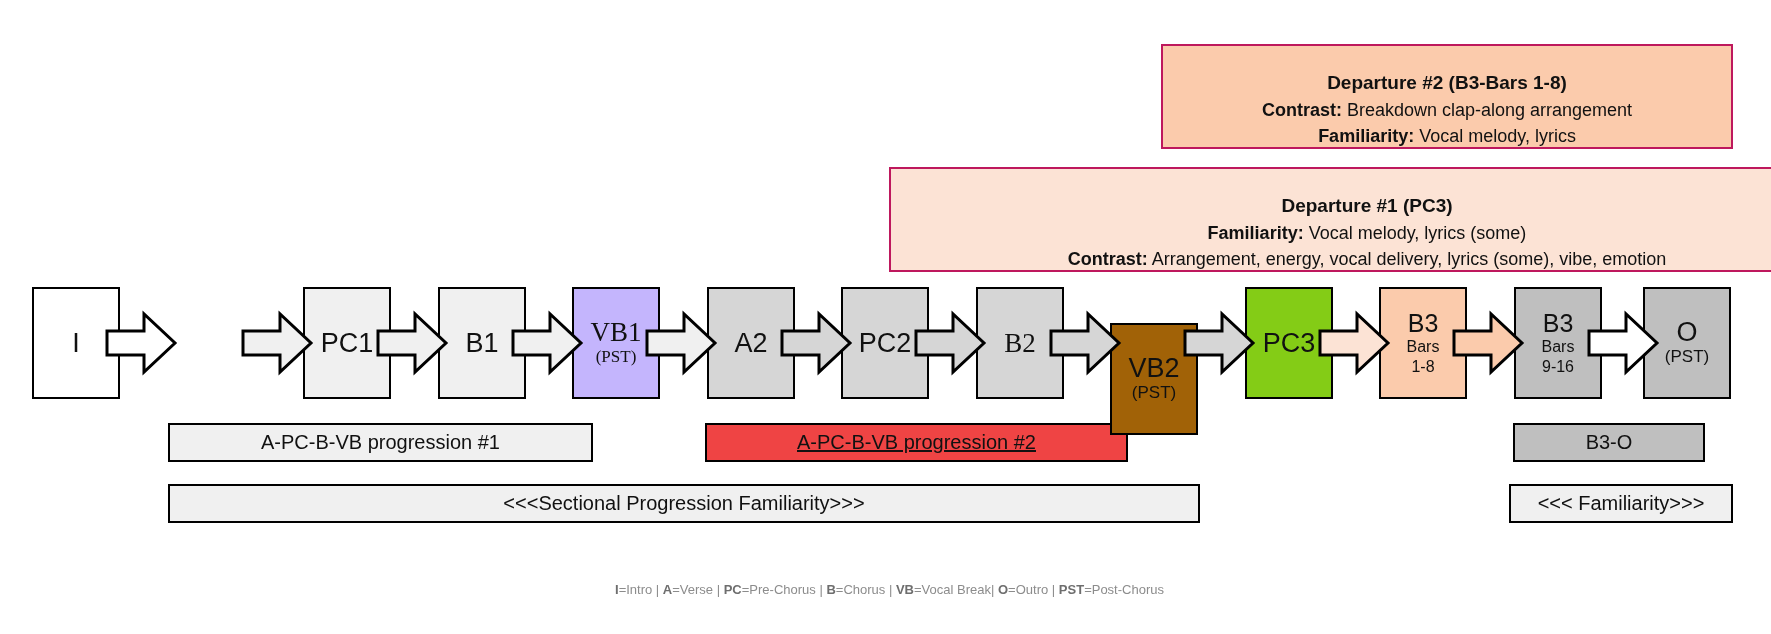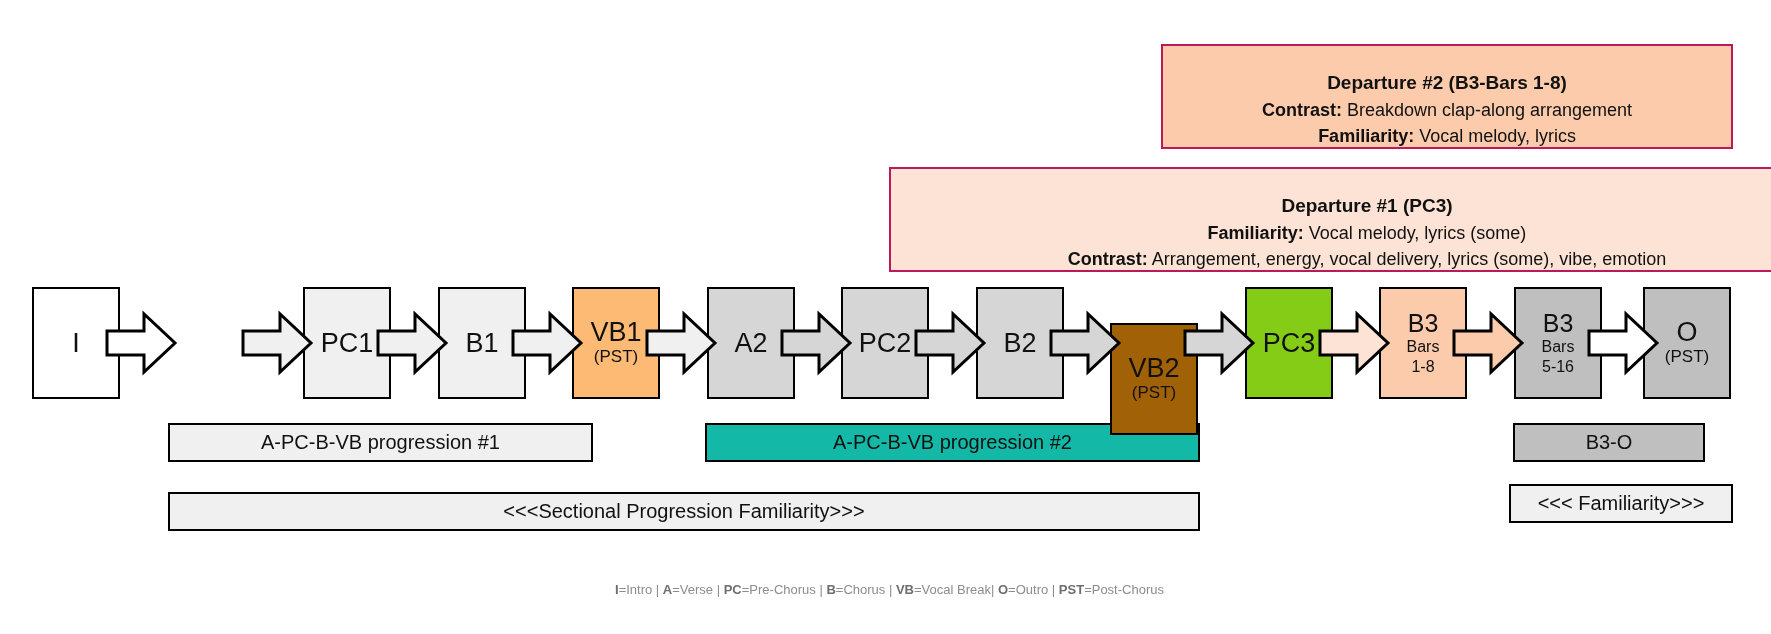--- a/index.html
+++ b/index.html
@@ -153,21 +153,21 @@
 
   <div class="sec" style="left:438px;width:88px;background:#f0f0f0;">
     <span class="s-main">B1</span>
   </div>
   <div class="arrow" style="left:510px;">
     <svg viewBox="0 0 74 68" preserveAspectRatio="none">
         <polygon points="3,22 40,22 40,5 71,34 40,63 40,46 3,46" fill="#f0f0f0" stroke="#000000" stroke-width="3" stroke-linejoin="miter"></polygon>
       </svg>
   </div>
 
-  <div class="sec" style="left:572px;width:88px;background:#fdba74;">
+  <div class="sec" style="left:572px;width:88px;background:#c4b5fd;font-family:Liberation Serif, serif;">
     <span class="s-main">VB1</span>
     <span class="s-sub">(PST)</span>
   </div>
   <div class="arrow" style="left:644px;">
     <svg viewBox="0 0 74 68" preserveAspectRatio="none">
         <polygon points="3,22 40,22 40,5 71,34 40,63 40,46 3,46" fill="#f0f0f0" stroke="#000000" stroke-width="3" stroke-linejoin="miter"></polygon>
       </svg>
   </div>
 
   <div class="sec" style="left:707px;width:88px;background:#d6d6d6;">
@@ -181,21 +181,21 @@
 
   <div class="sec" style="left:841px;width:88px;background:#d6d6d6;">
     <span class="s-main">PC2</span>
   </div>
   <div class="arrow" style="left:913px;">
     <svg viewBox="0 0 74 68" preserveAspectRatio="none">
         <polygon points="3,22 40,22 40,5 71,34 40,63 40,46 3,46" fill="#d6d6d6" stroke="#000000" stroke-width="3" stroke-linejoin="miter"></polygon>
       </svg>
   </div>
 
-  <div class="sec" style="left:976px;width:88px;background:#d6d6d6;">
+  <div class="sec" style="left:976px;width:88px;background:#d6d6d6;font-family:Liberation Serif, serif;">
     <span class="s-main">B2</span>
   </div>
   <div class="arrow" style="left:1048px;">
     <svg viewBox="0 0 74 68" preserveAspectRatio="none">
         <polygon points="3,22 40,22 40,5 71,34 40,63 40,46 3,46" fill="#d6d6d6" stroke="#000000" stroke-width="3" stroke-linejoin="miter"></polygon>
       </svg>
   </div>
 
   <div class="sec" style="left:1110px;width:88px;background:#a16207;margin-top:36px;">
     <span class="s-main">VB2</span>
@@ -223,48 +223,48 @@
   </div>
   <div class="arrow" style="left:1451px;">
     <svg viewBox="0 0 74 68" preserveAspectRatio="none">
         <polygon points="3,22 40,22 40,5 71,34 40,63 40,46 3,46" fill="#fbcbac" stroke="#000000" stroke-width="3" stroke-linejoin="miter"></polygon>
       </svg>
   </div>
 
   <div class="sec compact" style="left:1514px;width:88px;background:#bfbfbf;">
     <span class="s-main">B3</span>
     <span class="s-sub">Bars</span>
-    <span class="s-sub">5-16</span>
+    <span class="s-sub">9-16</span>
   </div>
   <div class="arrow" style="left:1586px;">
     <svg viewBox="0 0 74 68" preserveAspectRatio="none">
         <polygon points="3,22 40,22 40,5 71,34 40,63 40,46 3,46" fill="#ffffff" stroke="#000000" stroke-width="3" stroke-linejoin="miter"></polygon>
       </svg>
   </div>
 
   <div class="sec" style="left:1643px;width:88px;background:#bfbfbf;">
     <span class="s-main">O</span>
     <span class="s-sub">(PST)</span>
   </div>
 
 </div>
 
 <div class="gbar" style="left:168px; top:423px; width:425px; background:#f0f0f0;">
   <span>A-PC-B-VB progression #1</span>
 </div>
 
-<div class="gbar" style="left:705px; top:423px; width:495px; background:#14b8a6;">
+<div class="gbar" style="left:705px; top:423px; width:423px; background:#ef4444;text-decoration:underline;">
   <span>A-PC-B-VB progression #2</span>
 </div>
 
 <div class="gbar" style="left:1513px; top:423px; width:192px; background:#bfbfbf;">
   <span>B3-O</span>
 </div>
 
-<div class="gbar" style="left:168px; top:484px; width:1032px; background:#f0f0f0;margin-top:8px;">
+<div class="gbar" style="left:168px; top:484px; width:1032px; background:#f0f0f0;">
   <span>&lt;&lt;&lt;Sectional Progression Familiarity&gt;&gt;&gt;</span>
 </div>
 
 <div class="gbar" style="left:1509px; top:484px; width:224px; background:#f0f0f0;">
   <span>&lt;&lt;&lt; Familiarity&gt;&gt;&gt;</span>
 </div>
 
 <div id="legend">
   <span><b>I</b><span>=</span><span>Intro</span></span><span> | </span><span><b>A</b><span>=</span><span>Verse</span></span><span> | </span><span><b>PC</b><span>=</span><span>Pre-Chorus</span></span><span> | </span><span><b>B</b><span>=</span><span>Chorus</span></span><span> | </span><span><b>VB</b><span>=</span><span>Vocal Break</span></span><span>| </span><span><b>O</b><span>=</span><span>Outro</span></span><span> | </span><span><b>PST</b><span>=</span><span>Post-Chorus</span></span>
 </div>

